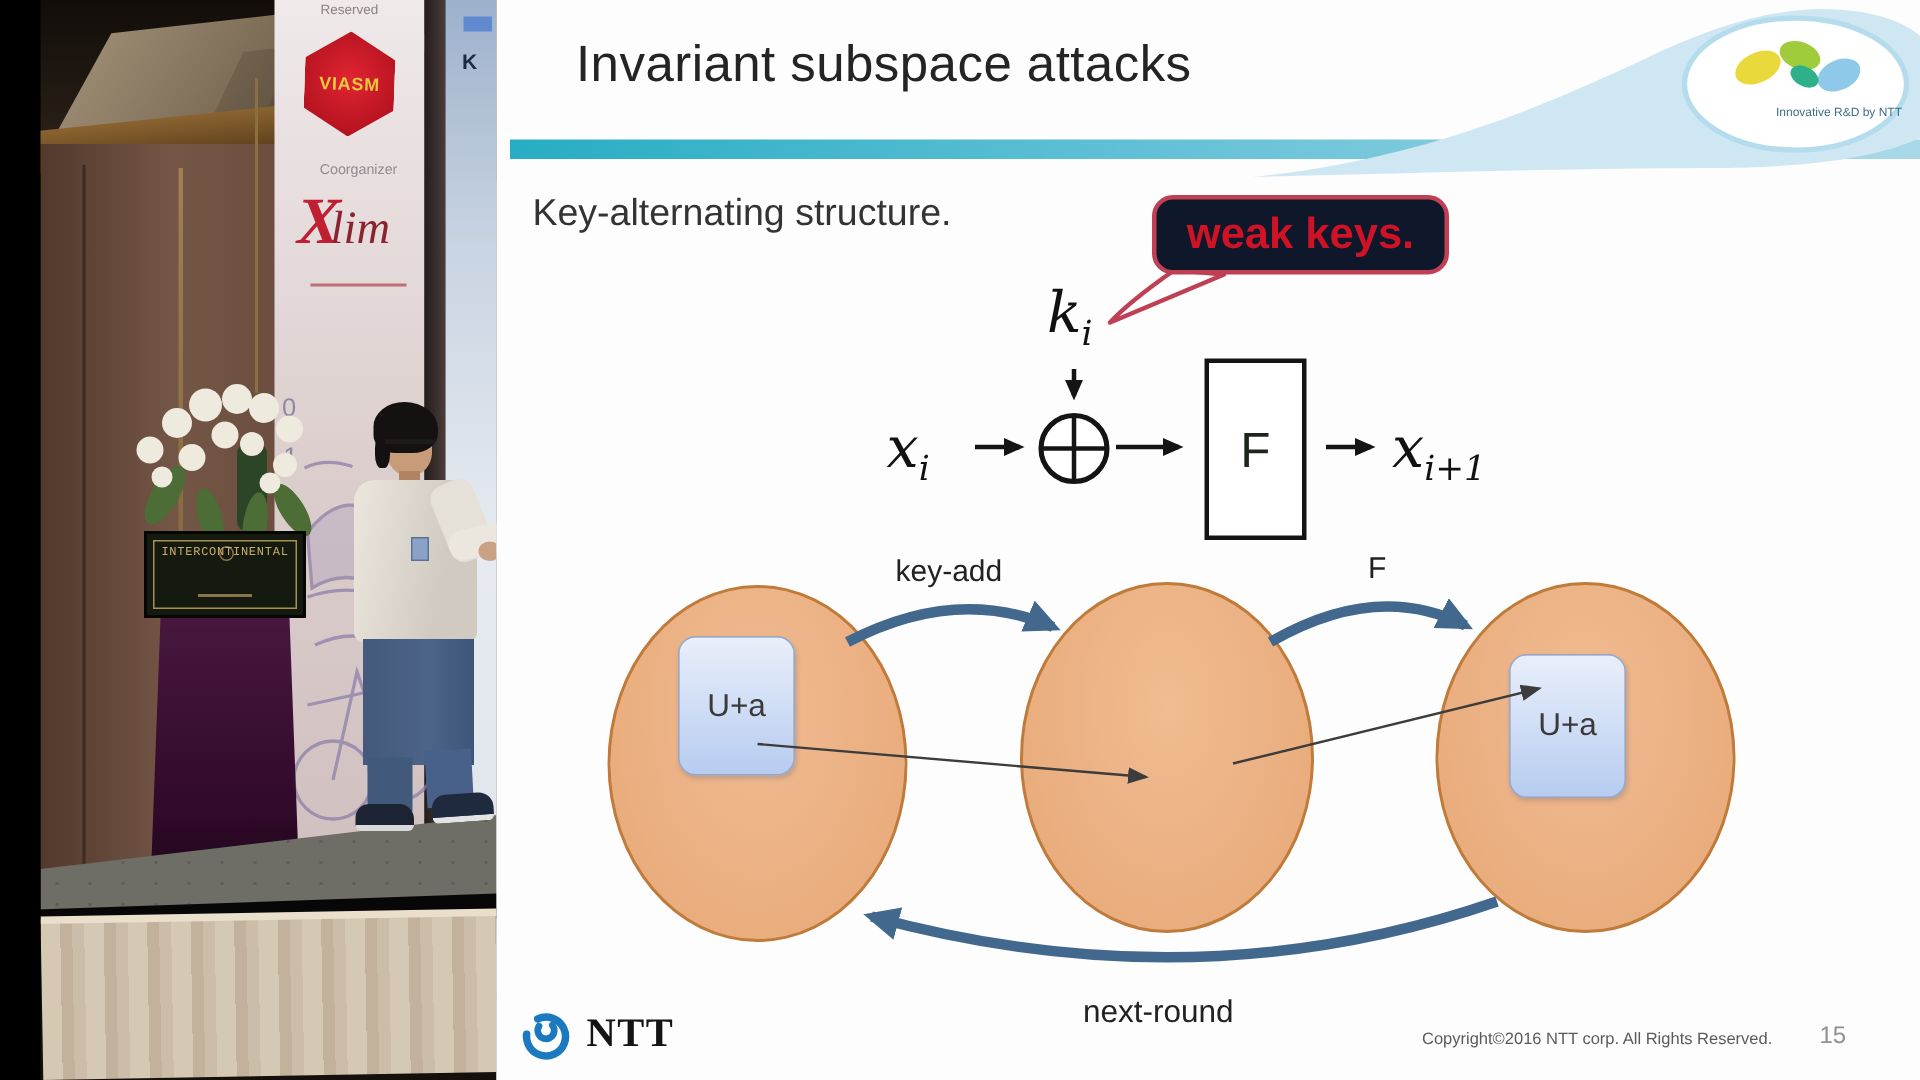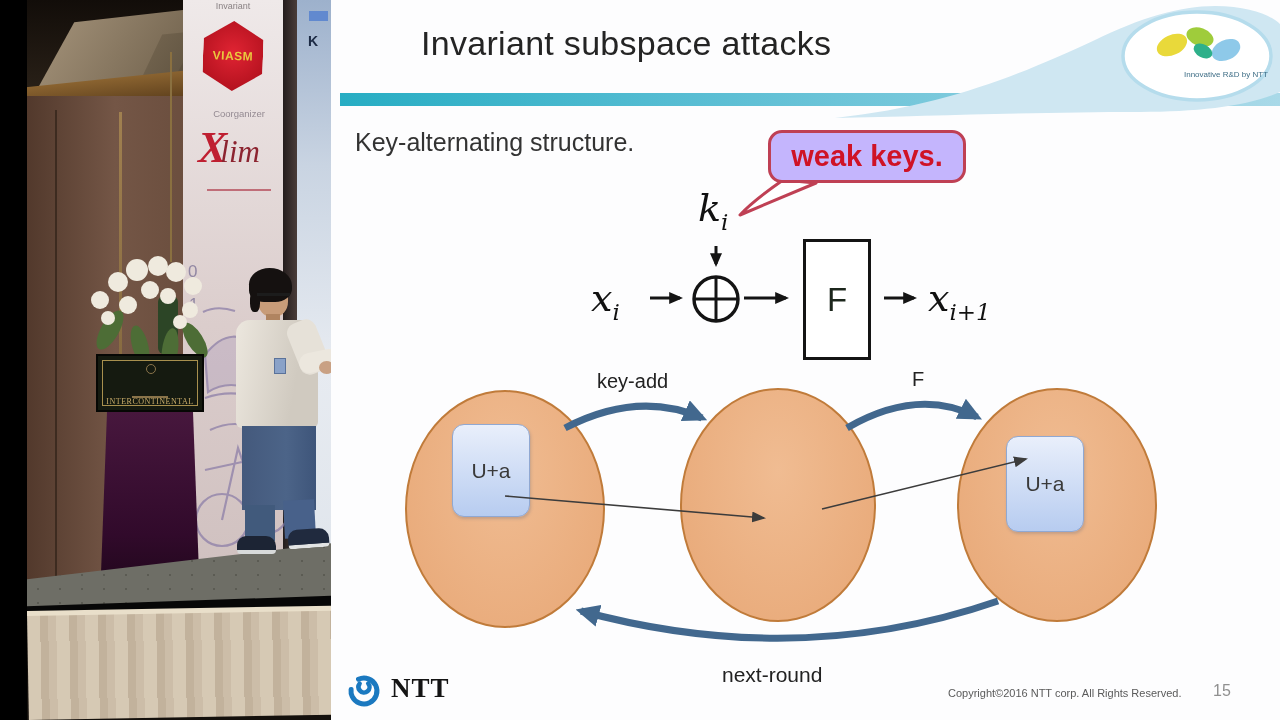--- a/index.html
+++ b/index.html
@@ -29,21 +29,21 @@
        display:flex;align-items:center;justify-content:center;}
   .hex span{font-size:12px;font-weight:bold;color:#e9c83e;letter-spacing:.5px;}
   .coorg{left:183px;top:108px;width:112px;text-align:center;font-size:9.5px;color:#948a92;}
   .xlim{left:198px;top:122px;width:84px;height:64px;font-family:"Liberation Serif",serif;}
   .xlim .x{font-style:italic;font-weight:bold;font-size:44px;color:#bf1f31;}
   .xlim .lim{font-style:italic;font-size:31px;color:#8c2430;margin-left:-7px;margin-top:24px;}
   .xlimline{left:207px;top:189px;width:64px;height:2px;background:#b04050;opacity:.7;}
   .bdigit{font-size:17px;color:#9187a3;}
   .plaque{left:96px;top:354px;width:108px;height:58px;background:#151a10;border:2px solid #060704;}
   .plaque .inner{position:absolute;left:4px;top:4px;right:4px;bottom:4px;border:1px solid #a8904e;}
-  .plaque .sign{position:absolute;left:0;top:41px;width:100%;text-align:center;font-size:8px;color:#c9ac6a;letter-spacing:.5px;font-family:Liberation Serif, serif;}
+  .plaque .sign{position:absolute;left:0;top:8px;width:100%;text-align:center;font-size:8px;color:#c9ac6a;letter-spacing:.5px;font-family:Liberation Mono, monospace;}
   .plaque .sub{position:absolute;left:34px;top:40px;width:36px;height:2px;background:#8a744a;}
   .plaque .emblem{position:absolute;left:48px;top:8px;width:10px;height:10px;border:1px solid #8a744a;border-radius:50%;}
   .podbase{left:100px;top:412px;width:100px;height:188px;background:linear-gradient(180deg,#47173d,#310a2b 65%,#1d0618);clip-path:polygon(7% 0,93% 0,100% 100%,0 100%);}
   .floor{left:27px;top:540px;width:304px;height:82px;background:#6e6e66;clip-path:polygon(0 48%,100% 4%,100% 100%,0 100%);
          background-image:radial-gradient(#5b5b53 1.2px,transparent 1.3px);background-size:22px 14px;}
   .stageedge{left:20px;top:601px;width:318px;height:17px;background:#070707;transform:rotate(-2deg);}
   .skirt{left:27px;top:613px;width:304px;height:107px;transform:rotate(-1deg);transform-origin:left top;
          background:repeating-linear-gradient(90deg,#d6c9b4 0 13px,#c2b29c 13px 21px,#ccbda8 21px 29px);}
   .skirttop{left:27px;top:611px;width:304px;height:5px;background:#e9dfca;transform:rotate(-1deg);transform-origin:left top;}
   
@@ -57,24 +57,24 @@
   .armf{left:299px;top:351px;width:40px;height:20px;background:#ece7de;transform:rotate(-12deg);border-radius:10px;}
   .hand{left:319px;top:361px;width:15px;height:13px;background:#c9a184;border-radius:50%;}
   .badge{left:274px;top:358px;width:12px;height:16px;background:#8aa2c8;border:1px solid #5a729a;}
   .jeans{left:242px;top:426px;width:74px;height:84px;background:linear-gradient(90deg,#44597c,#4c6488 60%,#3e557a);}
   .legl{left:245px;top:505px;width:30px;height:36px;background:#415a7c;}
   .legr{left:284px;top:500px;width:31px;height:38px;background:#48618a;transform:rotate(-3deg);}
   .shoel{left:237px;top:536px;width:39px;height:18px;background:#1c2434;border-radius:9px 10px 4px 4px;border-bottom:4px solid #d8dada;}
   .shoer{left:288px;top:529px;width:41px;height:19px;background:#202a3e;border-radius:9px 10px 4px 4px;border-bottom:4px solid #e2e4e4;transform:rotate(-4deg);}
   
   .slidebg{left:331px;top:0;width:949px;height:720px;background:#fdfdfe;}
-  .title{left:384px;top:24px;font-size:34px;color:#242424;letter-spacing:.3px;margin-left:37px;}
+  .title{left:384px;top:24px;font-size:34px;color:#242424;letter-spacing:.3px;}
   .tealbar{left:340px;top:93px;width:940px;height:13px;background:linear-gradient(90deg,#27adc3,#55bcd2 35%,#a9d9e8);}
   .subtitle{left:355px;top:128px;font-size:25px;color:#333;}
-  .callout{left:768px;top:130px;width:198px;height:53px;border:3px solid #bf4054;border-radius:14px;background:#c4b5fd;
+  .callout{left:768px;top:130px;width:198px;height:53px;border:3px solid #bf4054;border-radius:14px;background:#0f172a;
            display:flex;align-items:center;justify-content:center;z-index:7;}
   .callout span{font-size:29px;font-weight:bold;color:#cf1326;}
   .mathk{left:698px;top:186px;z-index:6;}
   .mathin{left:591px;top:276px;z-index:6;}
   .mathout{left:928px;top:276px;z-index:6;}
   .mbase{font-family:"DejaVu Serif",serif;font-style:italic;font-size:38px;color:#111;}
   .msub{font-family:"DejaVu Serif",serif;font-style:italic;font-size:23px;color:#111;vertical-align:-9px;}
   .fbox{left:803px;top:239px;width:68px;height:121px;border:3.5px solid #141414;background:#fff;
         display:flex;align-items:center;justify-content:center;z-index:3;}
   .fbox span{font-size:33px;color:#1c261c;}
@@ -104,21 +104,21 @@
     <div class="abs wall"></div>
     <div class="abs trim1"></div>
     <div class="abs trim2"></div>
 
     <div class="abs banner"></div>
     <div class="abs banneredge"></div>
     <div class="abs screen"></div>
     <div class="abs screenbar"></div>
     <div class="abs screenk">K</div>
 
-    <div class="abs orglabel">Invariant</div>
+    <div class="abs orglabel">Reserved</div>
     <div class="abs hex">
         <span>VIASM</span>
       </div>
     <div class="abs coorg">Coorganizer</div>
     <div class="abs xlim"><span class="x">X</span><span class="lim">lim</span></div>
     <div class="abs xlimline"></div>
 
     <div class="abs bdigit" style="left:188px;top:262px;">0</div>
     <div class="abs bdigit" style="left:189px;top:295px;">1</div>
     <div class="abs bdigit" style="left:188px;top:329px;">0</div>

